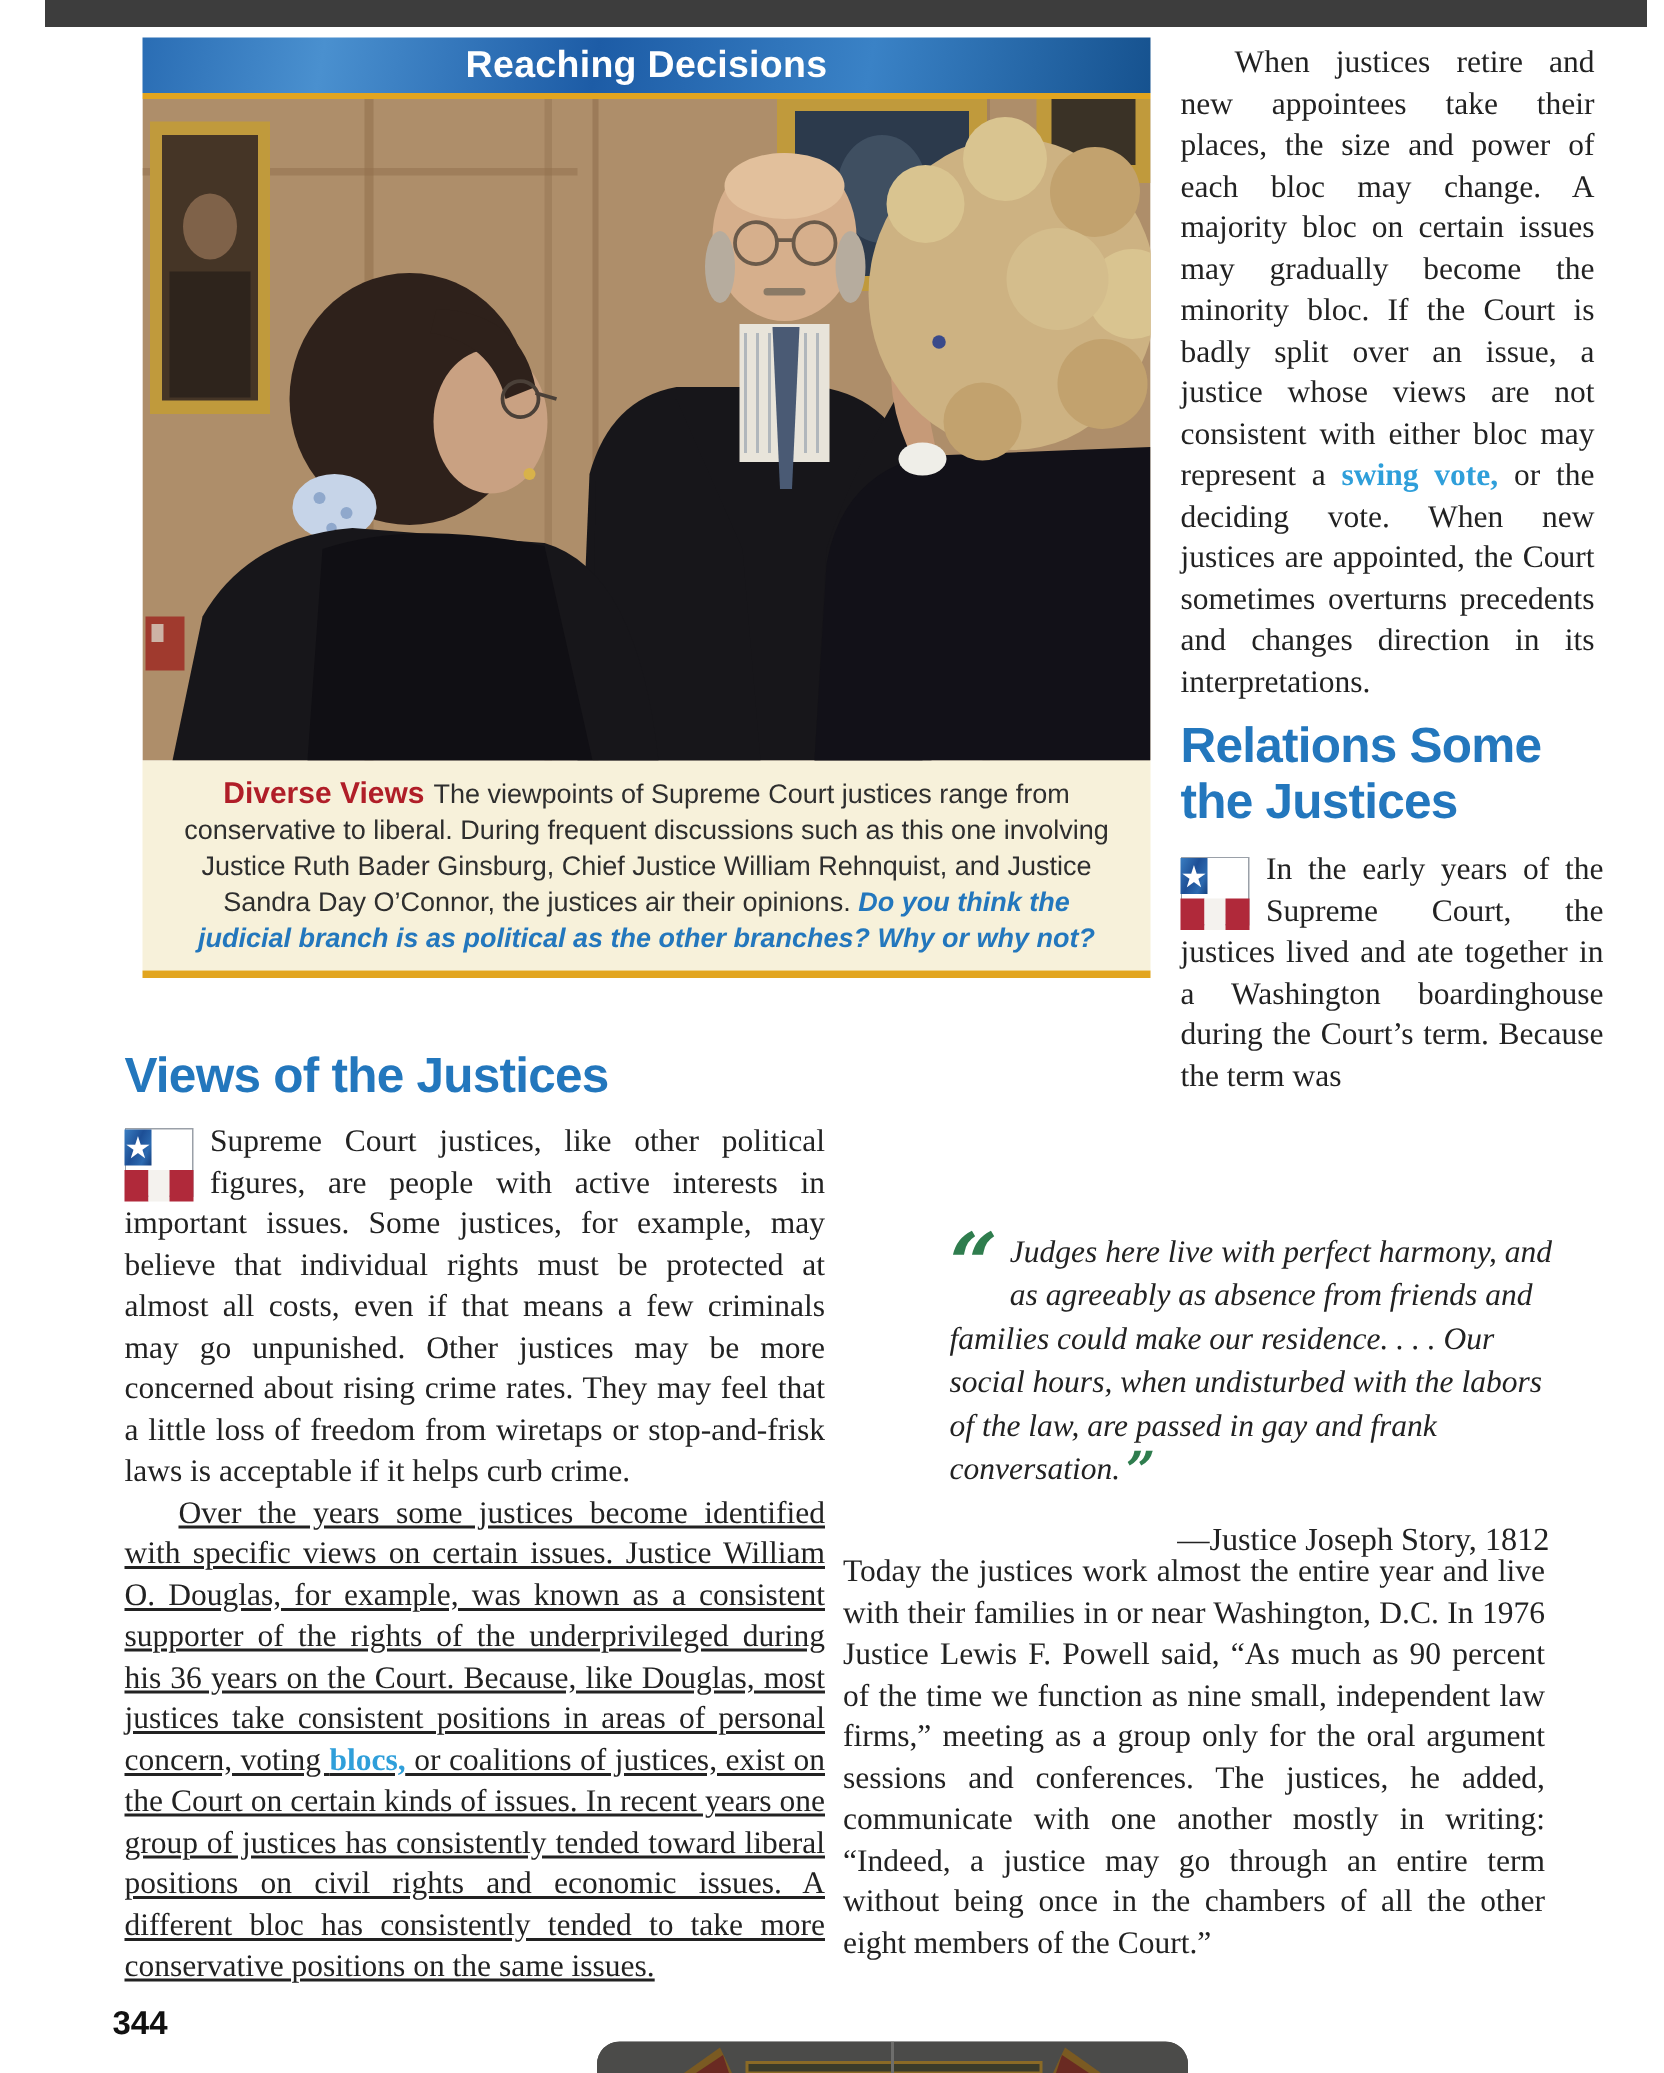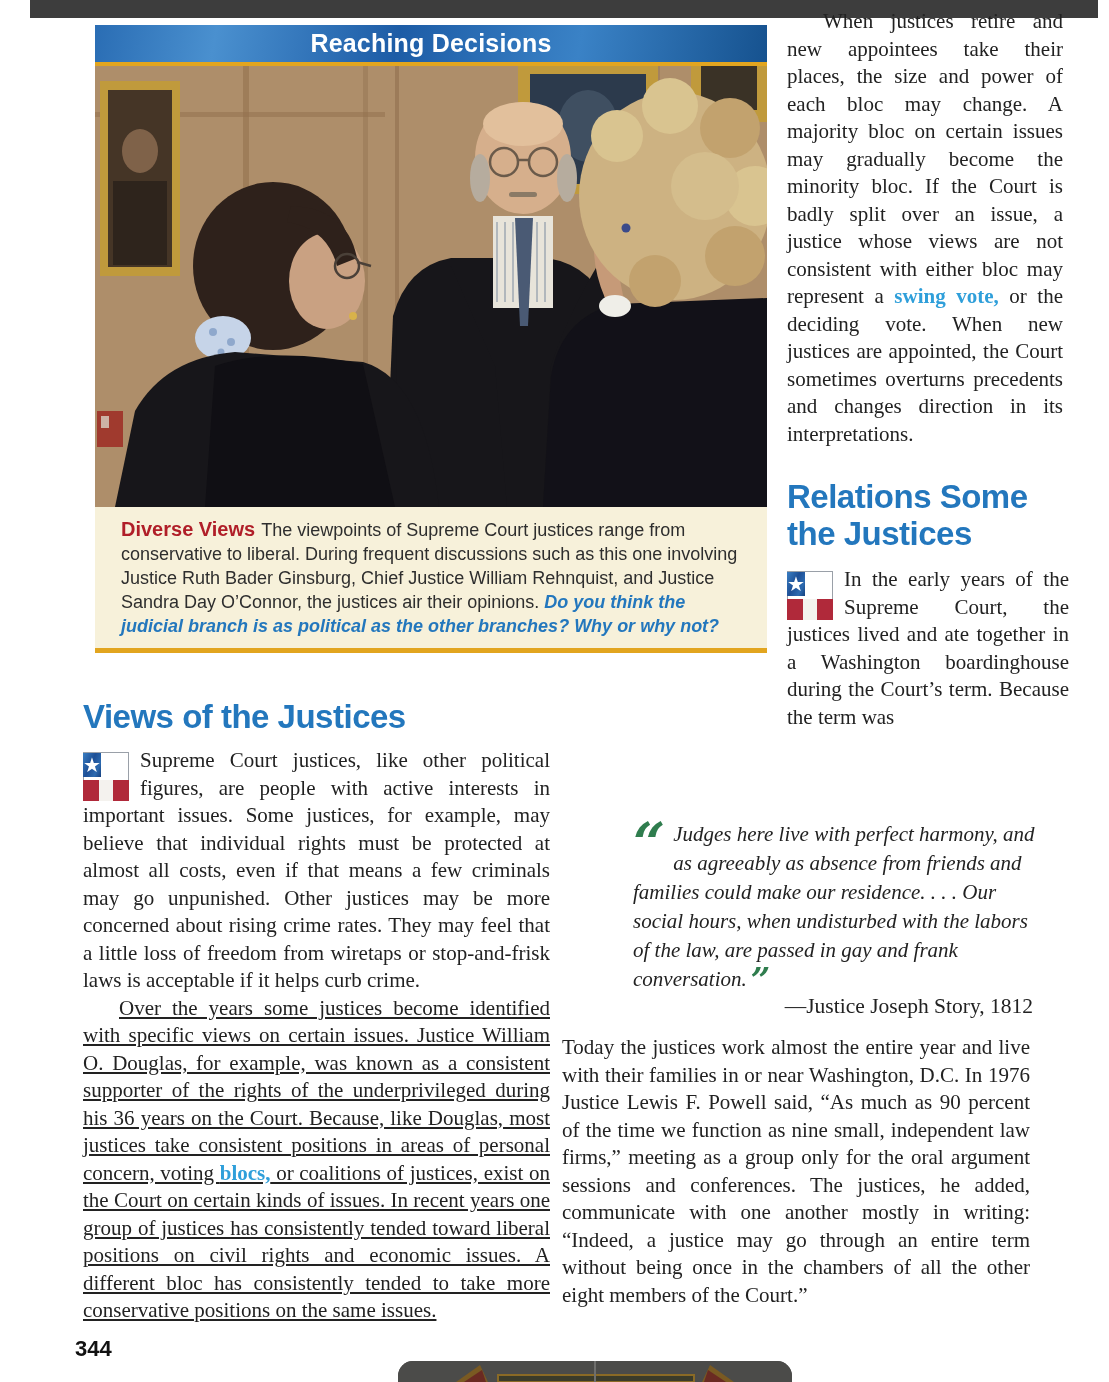--- a/index.html
+++ b/index.html
@@ -10,27 +10,27 @@
 
   
   .feature{position:absolute;left:95px;top:25px;width:672px;}
   .banner{height:37px;line-height:37px;text-align:center;color:#ffffff;
           font-family:"Liberation Sans",sans-serif;font-weight:bold;font-size:25px;letter-spacing:.2px;
           background:linear-gradient(100deg,#2a6db4 0%,#4a90cf 18%,#1d5ca6 45%,#3a82c6 72%,#16528f 100%);}
   .gold-rule{height:4px;background:#e2a51f;}
   .gold-rule-b{height:5px;background:#e2a51f;}
   .photo{display:block;width:672px;height:441px;}
   .caption{background:#f7f1da;padding:10px 26px 10px 26px;
-           font-family:"Liberation Sans",sans-serif;font-size:18px;line-height:24px;color:#2e2e2e;}
+           font-family:"Liberation Sans",sans-serif;font-size:18px;line-height:24px;color:#2e2e2e;text-align:center;}
   .caption-lead{color:#b01e28;font-weight:bold;font-size:20px;padding-right:6px;}
   .caption-q{color:#2377bd;font-weight:bold;font-style:italic;}
 
   
   .serifbody{font-size:21px;line-height:27.5px;text-align:justify;color:#222;}
-  .rt-col{position:absolute;left:787px;top:8px;width:276px;}
+  .rt-col{position:absolute;left:787px;top:28px;width:276px;}
   .indent{text-indent:36px;text-decoration:underline;}
   .keyterm{color:#2f9fda;font-weight:bold;}
 
   h2.sect{margin:0;font-family:"Liberation Sans",sans-serif;font-weight:bold;
           font-size:33px;line-height:37px;color:#2377bd;letter-spacing:-.5px;}
   .relations{position:absolute;left:787px;top:478px;width:282px;}
   .rel-para{margin-top:14px;}
   .cont-para{position:absolute;left:595px;top:728px;width:468px;}
   .views{position:absolute;left:83px;top:698px;width:467px;}
   .views p{margin:0;}
@@ -44,21 +44,21 @@
   .flag-bottom{height:21px;display:flex;}
   .flag-bottom .r{flex:1.1;background:#b0293a;}
   .flag-bottom .w{flex:1;background:#f4f2ee;}
 
   
   .quote-block{position:absolute;left:633px;top:820px;width:402px;}
   .qmark{font-family:"DejaVu Serif",serif;font-weight:bold;color:#2f7d4e;}
   .q-open{float:left;font-size:56px;line-height:42px;margin:2px 8px 0 0;}
   .q-close{font-size:34px;line-height:10px;vertical-align:-6px;padding-left:4px;}
   .q-text{font-style:italic;font-size:21px;line-height:29px;color:#222;text-align:left;}
-  .q-attrib{text-align:right;margin-top:0;font-size:21.5px;color:#222;padding-right:2px;}
+  .q-attrib{text-align:right;margin-top:20px;font-size:21.5px;color:#222;padding-right:2px;}
   .today-para{position:absolute;left:562px;top:1034px;width:468px;}
 
   
   .footer{position:absolute;left:75px;top:1336px;display:flex;align-items:baseline;gap:14px;}
   .pagenum{font-family:"Liberation Sans",sans-serif;font-weight:bold;font-size:22px;color:#111;}
   .chapter{font-size:19px;letter-spacing:.4px;color:#1a1a1a;}
 
   
   .bench{position:absolute;left:398px;top:1361px;width:394px;height:21px;
          background:#4b4b49;border-radius:15px 15px 0 0;overflow:hidden;}

